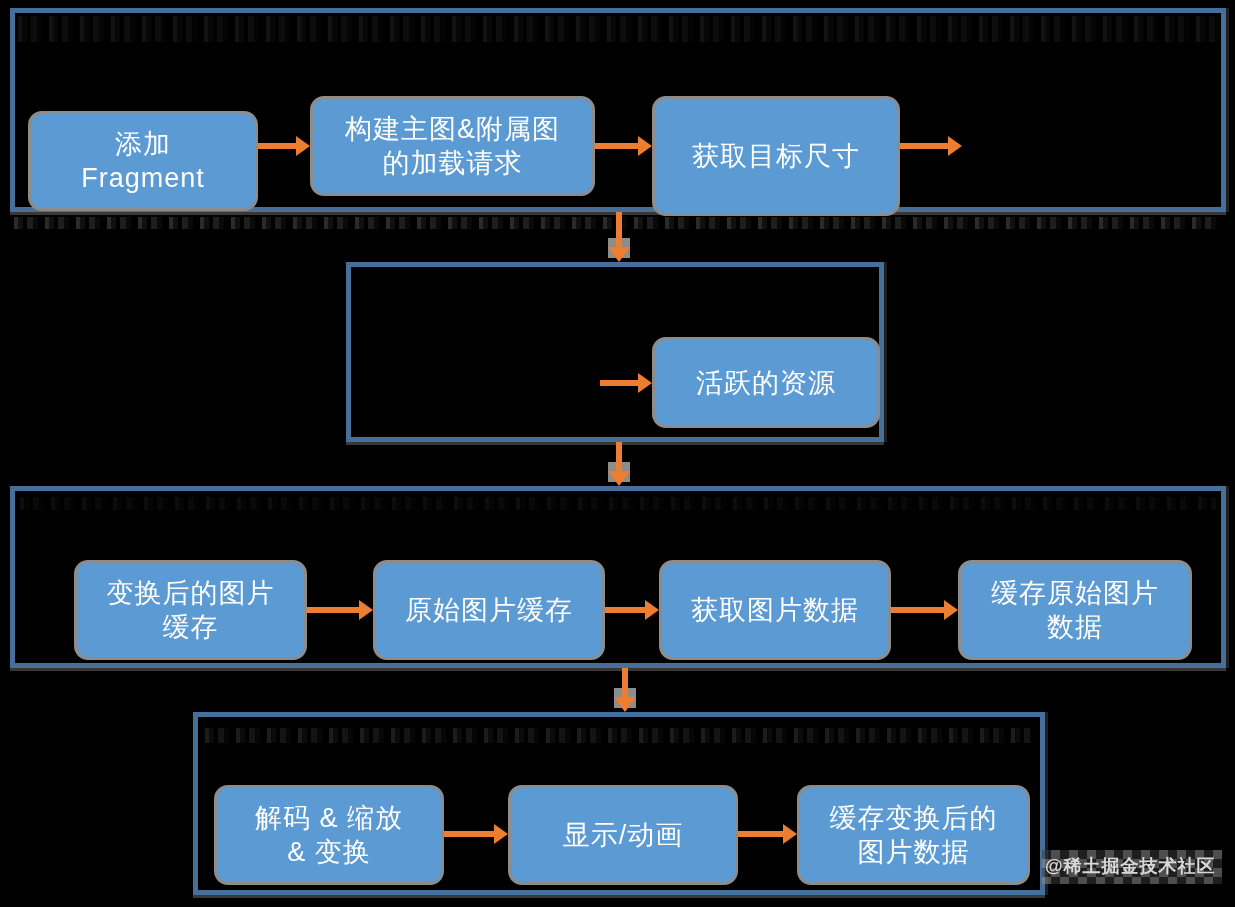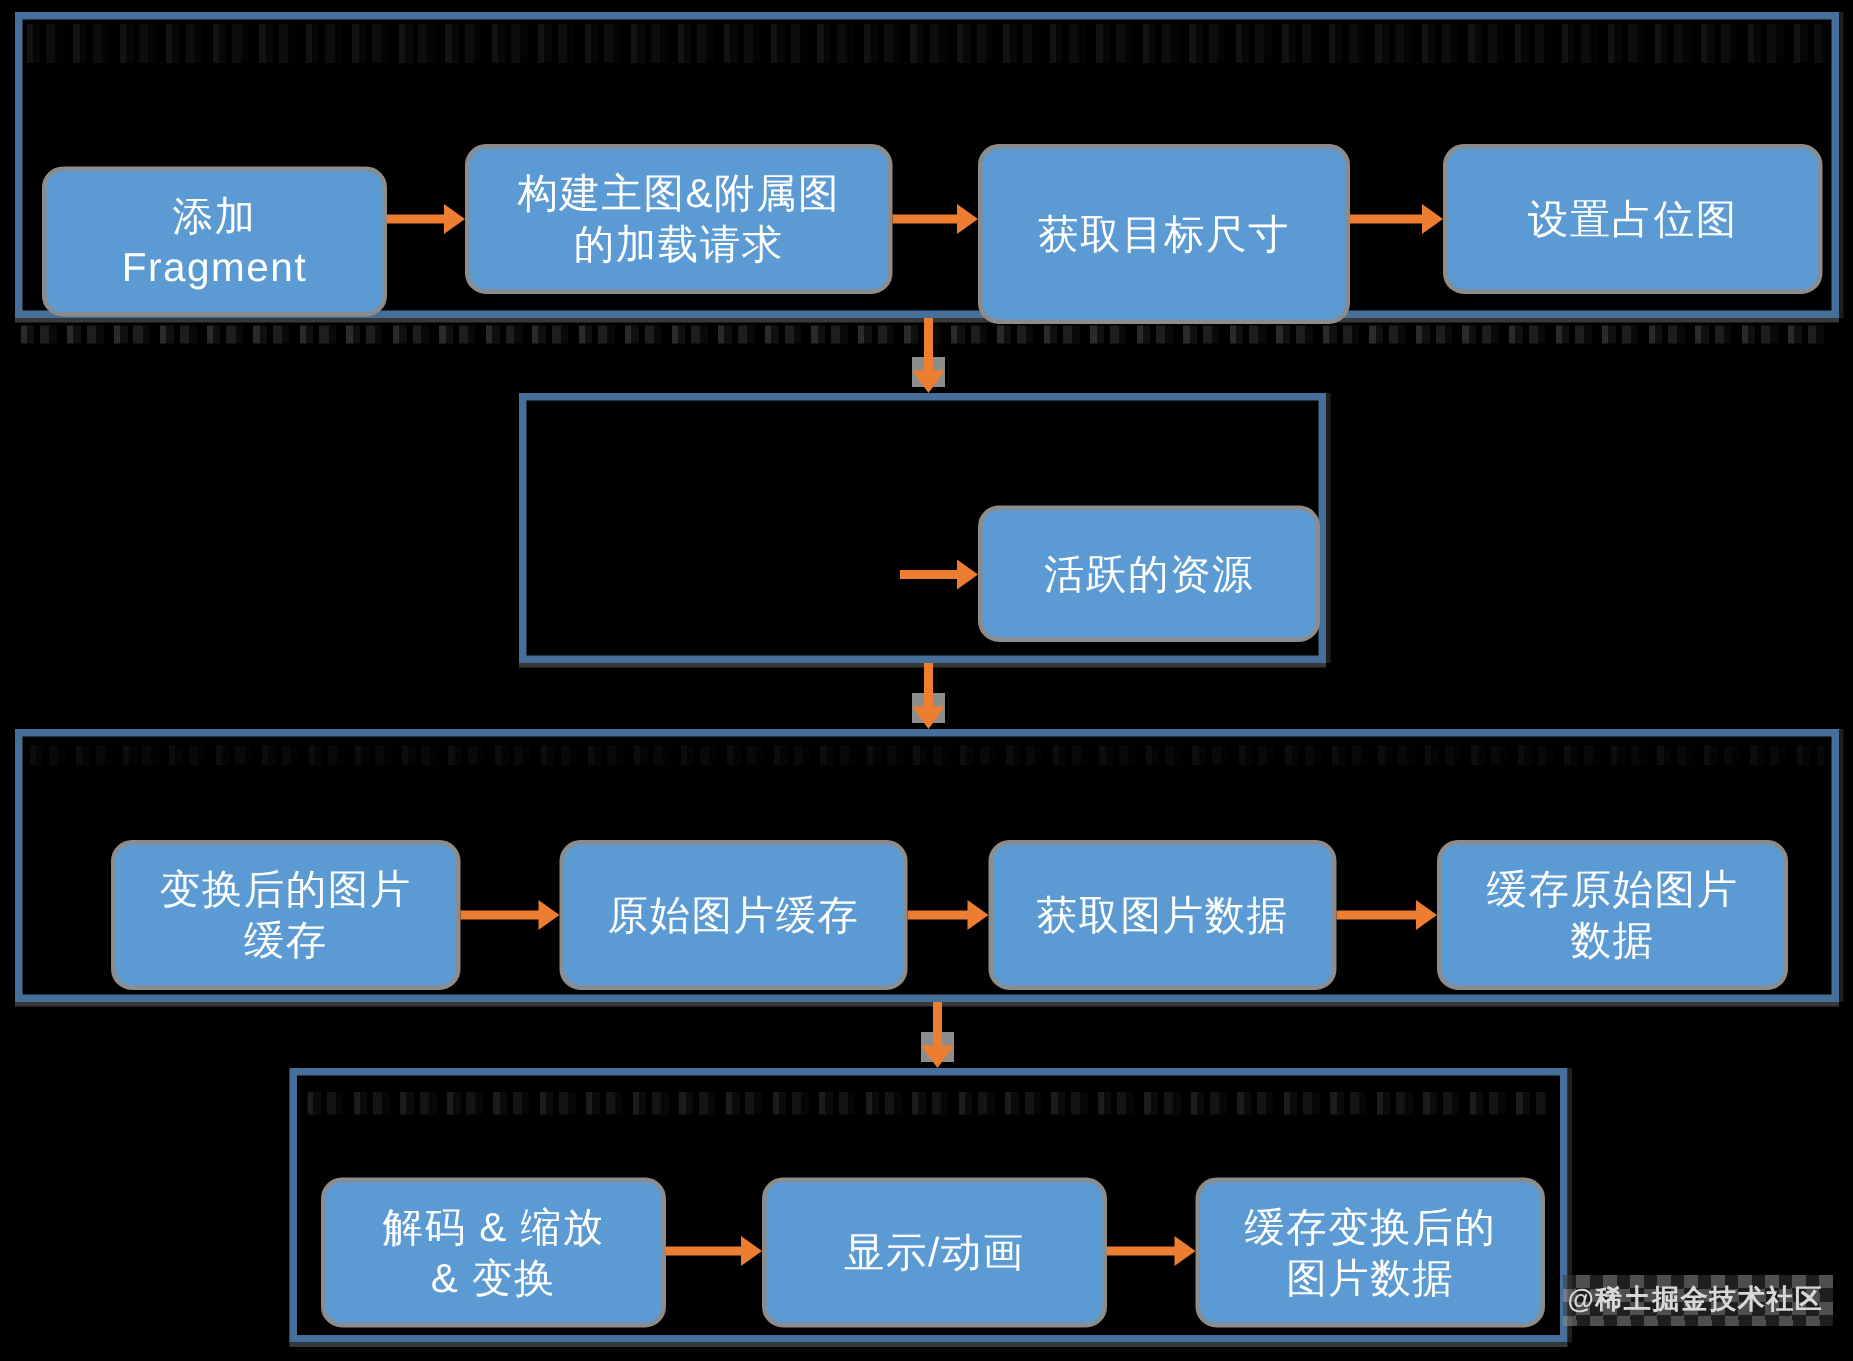--- a/index.html
+++ b/index.html
@@ -75,23 +75,20 @@
   <div class="node" style="left:28px;top:111px;width:230px;height:100px">
     <span class="node-label">添加
 Fragment</span>
   </div>
   <div class="node" style="left:310px;top:96px;width:285px;height:100px">
     <span class="node-label">构建主图&amp;附属图
 的加载请求</span>
   </div>
   <div class="node" style="left:652px;top:96px;width:248px;height:120px">
     <span class="node-label">获取目标尺寸</span>
-  </div>
-  <div class="node" style="left:962px;top:96px;width:253px;height:100px">
-    <span class="node-label">设置占位图</span>
   </div>
 
   <div class="arrow-r" style="left:258px;top:136px;width:52px">
     <i class="line"></i>
     <i class="head"></i>
   </div>
   <div class="arrow-r" style="left:595px;top:136px;width:57px">
     <i class="line"></i>
     <i class="head"></i>
   </div>

